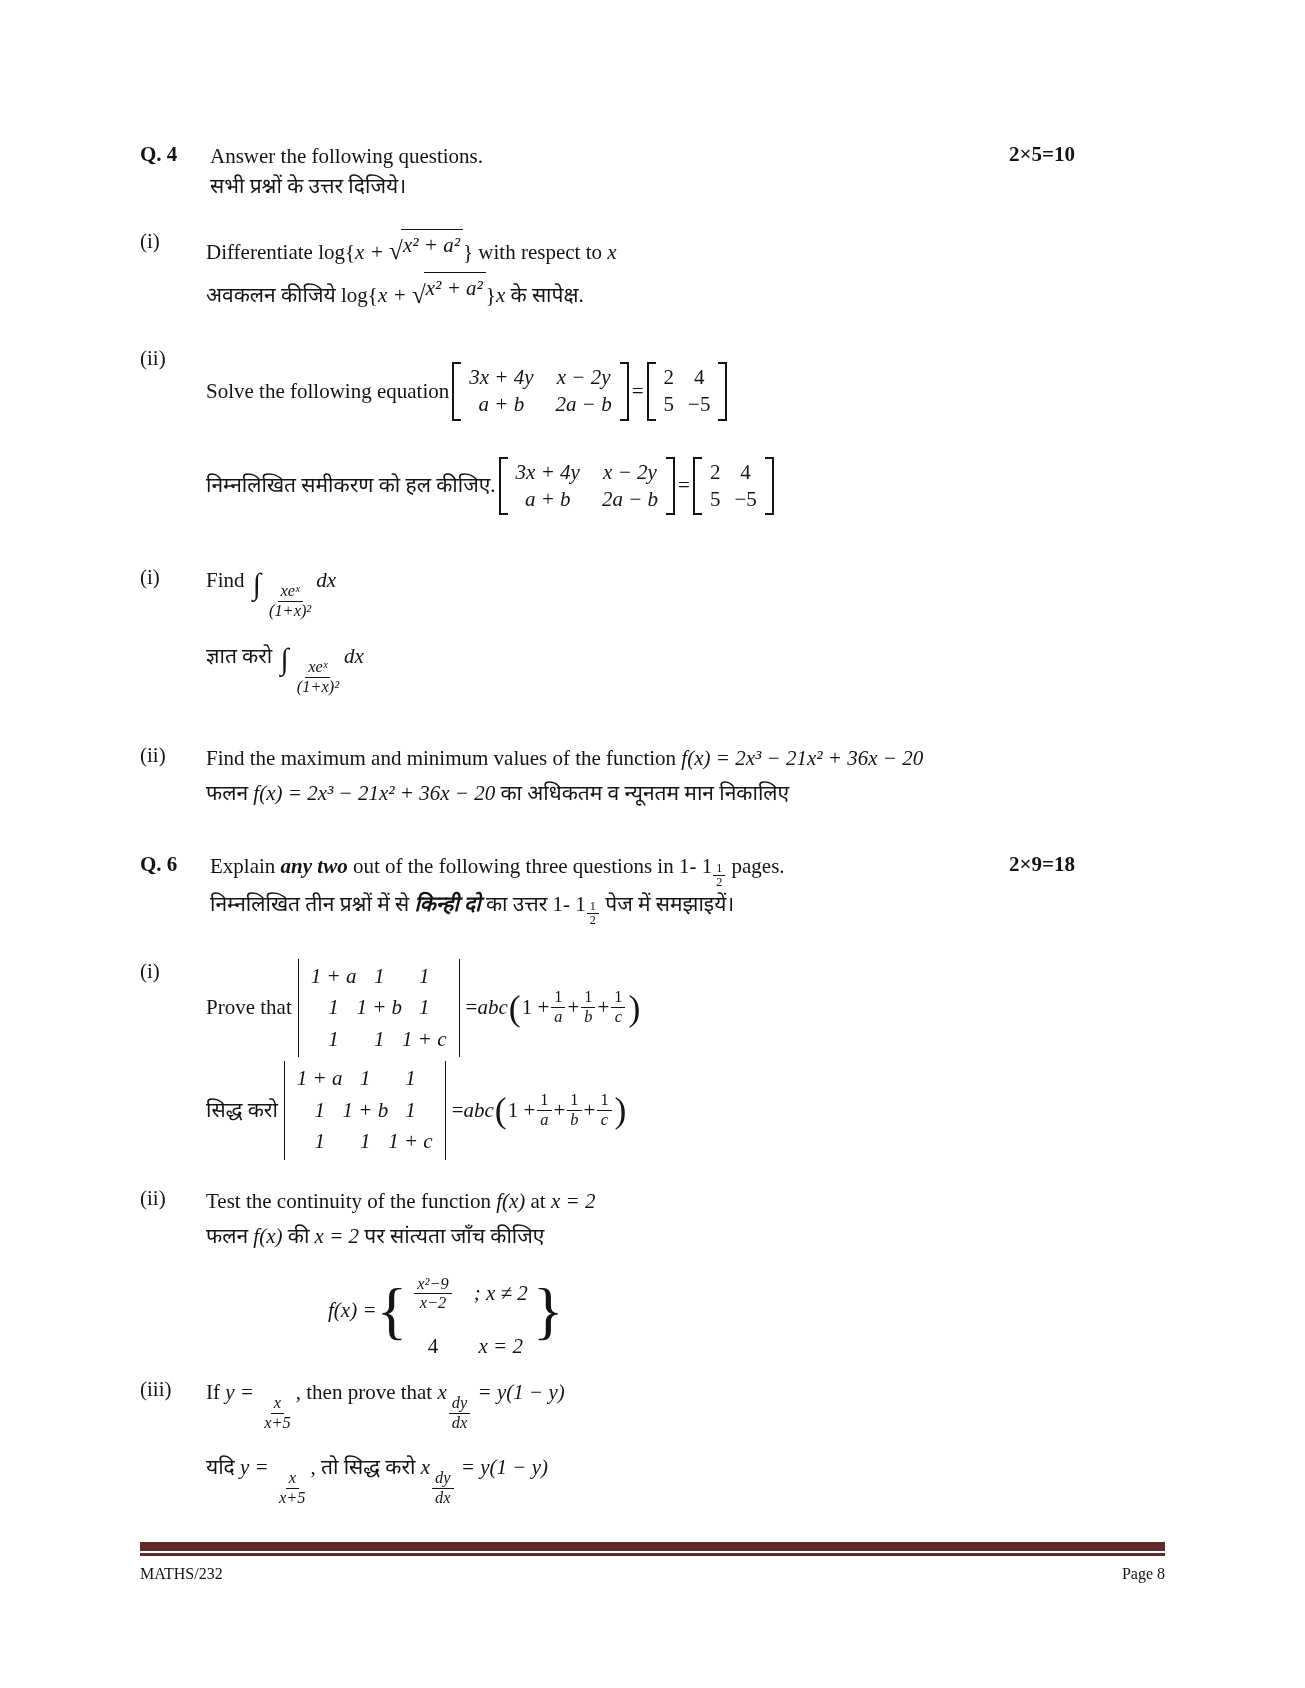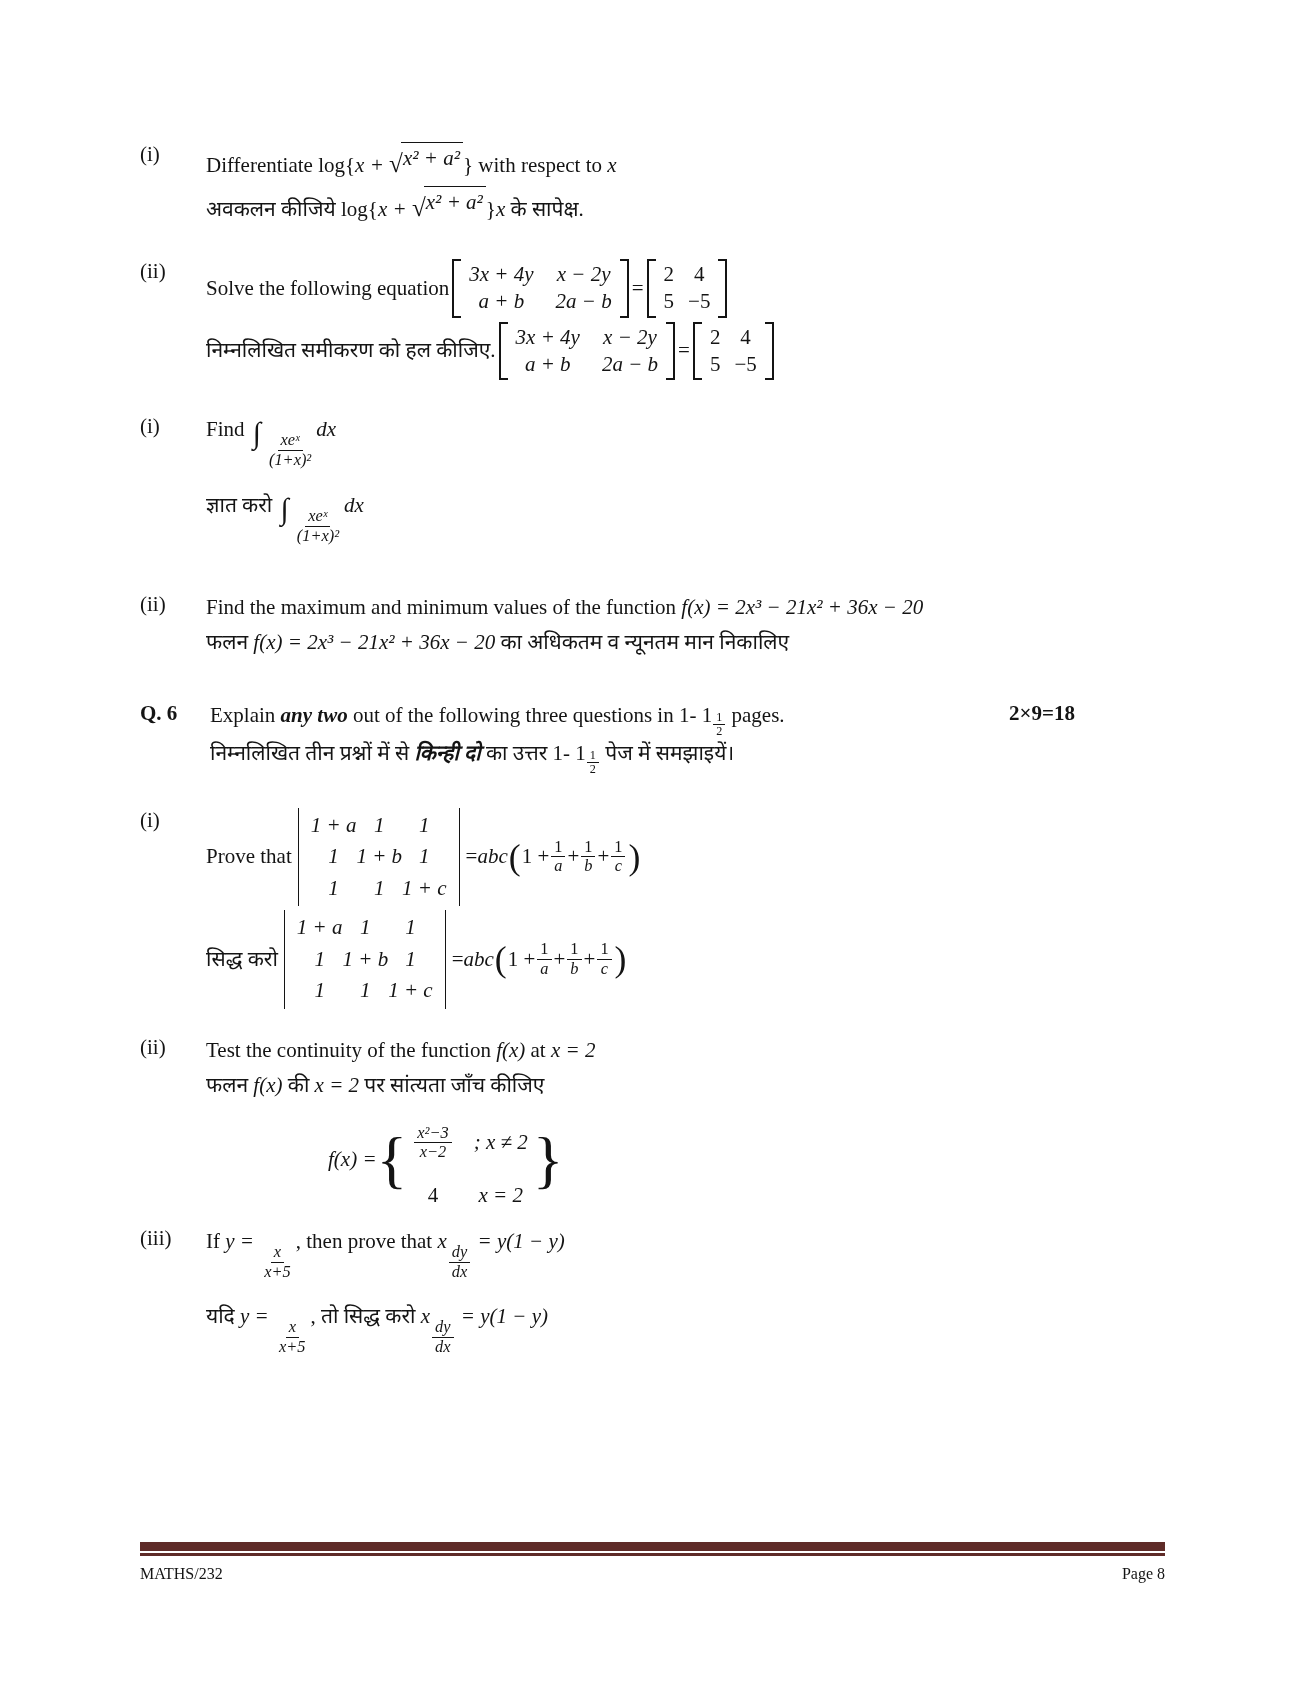--- a/index.html
+++ b/index.html
@@ -29,21 +29,21 @@
   .frac>.num { border-bottom:1.4px solid #141414; padding:0 3px; }
   .frac>.den { padding:0 3px; }
   .frac.small { font-size:0.58em; vertical-align:0.05em; line-height:1.05; margin:0 1px; }
 
   
   .sqrt { display:inline-flex; align-items:flex-end; }
   .sqrt .sign { font-size:1.2em; line-height:0.85; margin-right:-2px; }
   .sqrt .radicand { border-top:1.5px solid #141414; padding:0 3px 0 2px; }
 
   
-  .bmatrix { display:inline-flex; align-items:stretch; vertical-align:middle; margin:0 3px; }
+  .bmatrix { display:inline-flex; align-items:stretch; vertical-align:middle; margin:16px 3px; }
   .bracket { width:7px; }
   .bracket.l { border-left:2px solid #141414; border-top:2px solid #141414; border-bottom:2px solid #141414; }
   .bracket.r { border-right:2px solid #141414; border-top:2px solid #141414; border-bottom:2px solid #141414; }
   .mgrid { display:grid; grid-template-columns:auto auto; column-gap:22px;
            padding:2px 8px; text-align:center; line-height:1.3; align-content:center; }
   .mgrid.tight { column-gap:14px; }
 
   
   .det { display:inline-grid; grid-template-columns:auto auto auto; 
          border-left:1.8px solid #141414; border-right:1.8px solid #141414;
@@ -76,20 +76,28 @@
   .bar2 { height:3px; background:var(--footer_bar,#5f2b28); margin-top:2px; }
   .footer-row { display:flex; justify-content:space-between; margin-top:9px; font-size:16px; }
 </style>
 </head>
 <body>
 
 <div class="page">
   <main class="content">
 
     <section>
+      <div class="qhead mb-q4head">
+        <span class="qlabel">Q. 4</span>
+        <div class="qtitle">
+          <div>Answer the following questions.</div>
+          <div class="hindi">सभी प्रश्नों के उत्तर दिजिये।</div>
+        </div>
+        <span class="marks">2×5=10</span>
+      </div>
 
       <div class="sub mb-q4i">
         <span class="sublabel">(i)</span>
         <div class="subbody">
           <div class="mathline"><span>Differentiate </span><span>log{</span><span class="m">x + </span><span class="sqrt">
                 <span class="sign">√</span>
                 <span class="radicand m">x² + a²</span>
               </span><span>}</span><span> with respect to </span><span class="m">x</span></div>
           <div class="hindi"><span>अवकलन कीजिये </span><span>log{</span><span class="m">x + </span><span class="sqrt">
                 <span class="sign">√</span>
@@ -269,21 +277,21 @@
       <div class="sub mb-q6ii">
         <span class="sublabel">(ii)</span>
         <div class="subbody">
           <div class="mathline"><span>Test the continuity of the function </span><span class="m">f(x)</span><span> at </span><span class="m">x = 2</span></div>
           <div class="hindi"><span>फलन </span><span class="m">f(x)</span><span> की </span><span class="m">x = 2</span><span> पर सांत्यता जाँच कीजिए</span></div>
           <div class="pw">
             <span class="m">f(x) = </span>
             <span class="brace">{</span>
             <span class="pw-grid">
                 <span class="frac m">
-                  <span class="num">x²−3</span>
+                  <span class="num">x²−9</span>
                   <span class="den">x−2</span>
                 </span>
                 <span class="m">; x ≠ 2</span>
                 <span>4</span>
                 <span class="m">x = 2</span>
               </span>
             <span class="brace">}</span>
           </div>
         </div>
       </div>

